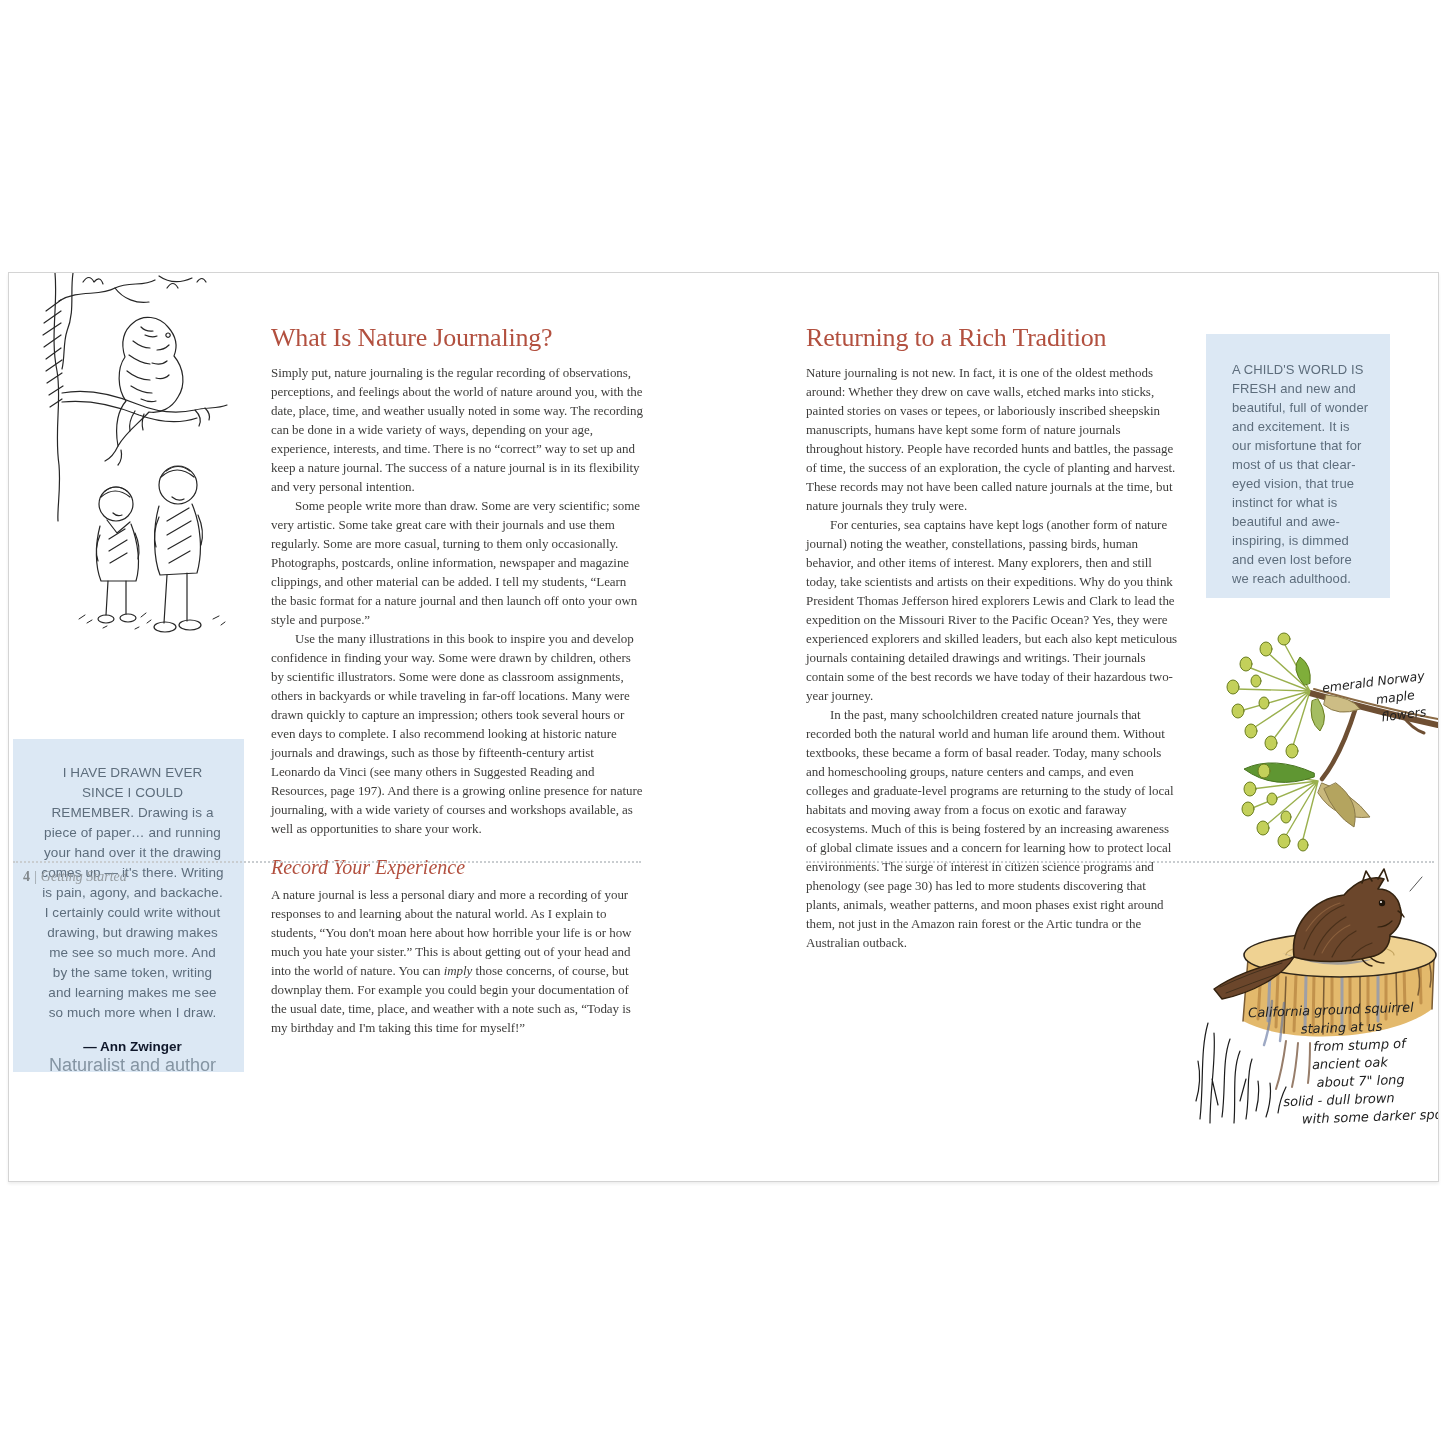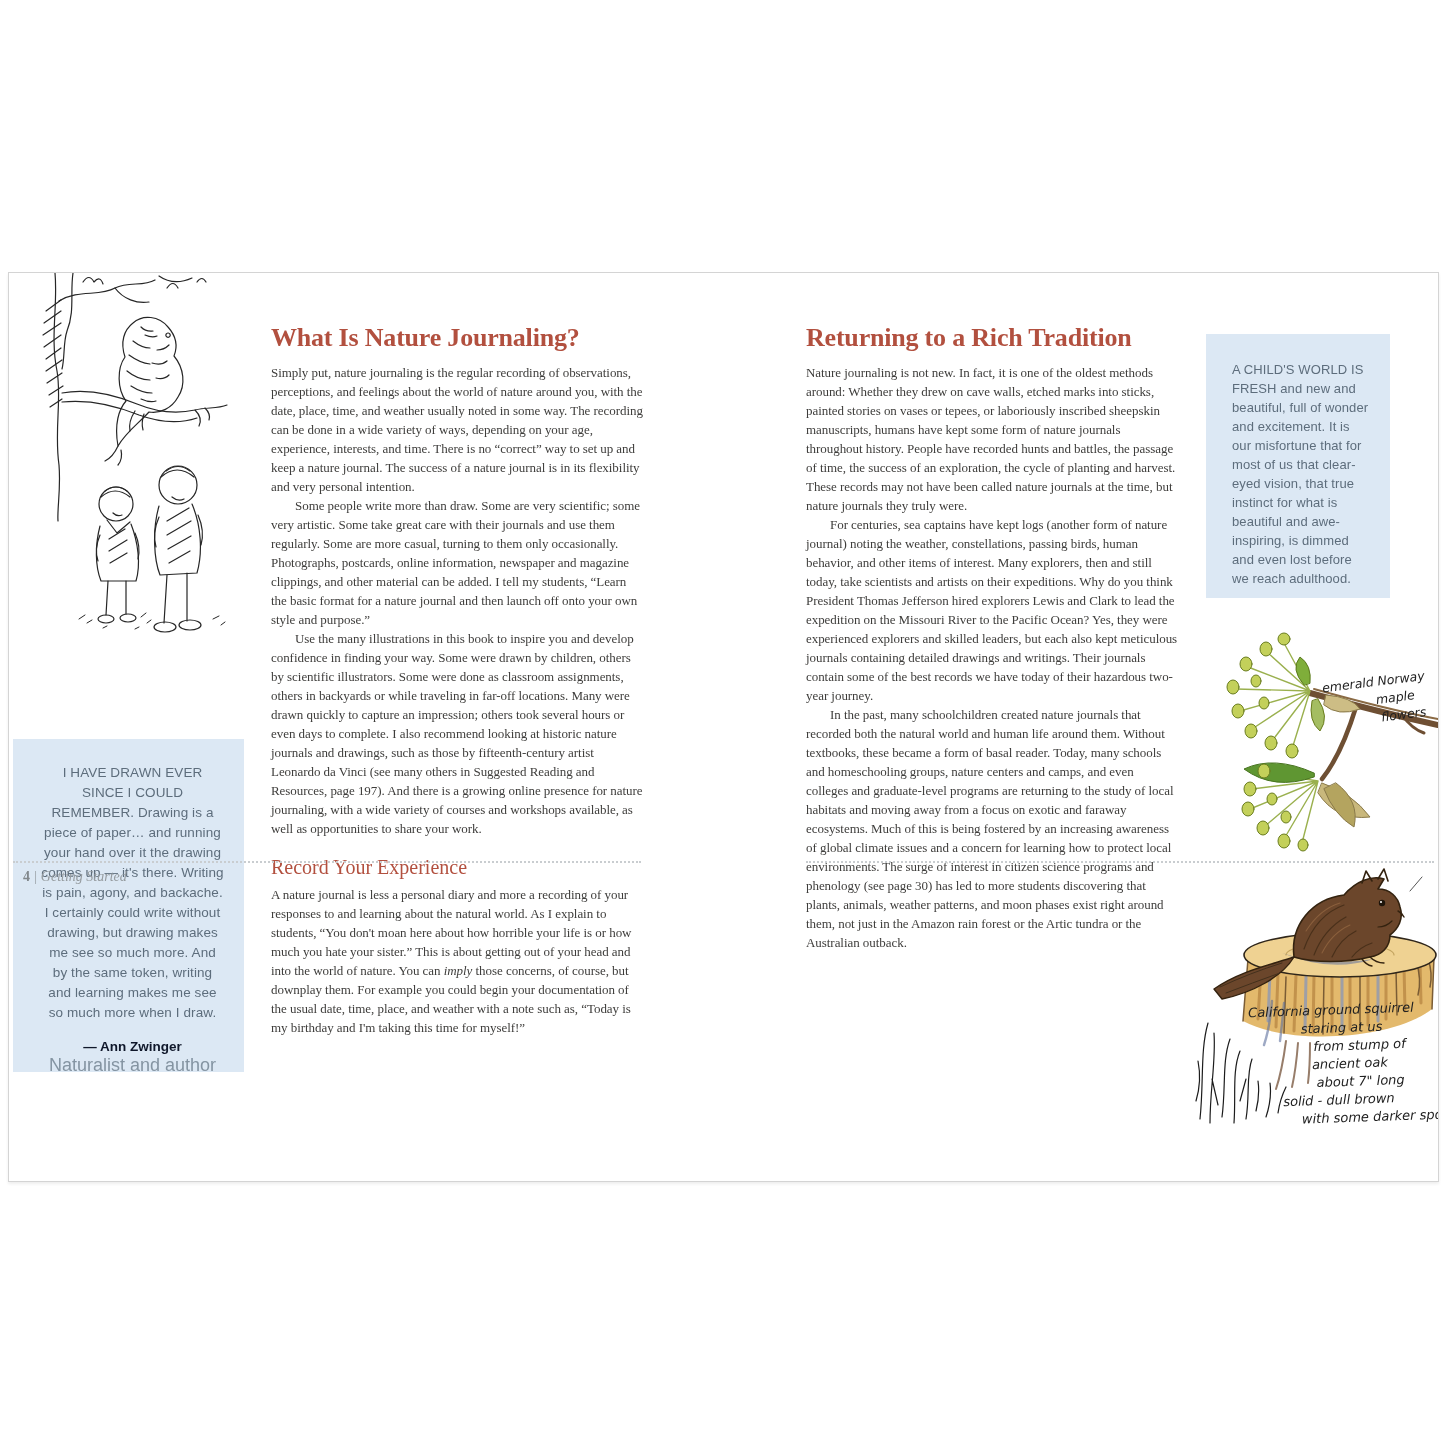--- a/index.html
+++ b/index.html
@@ -11,26 +11,26 @@
   .spread {
     position:absolute; left:8px; top:272px; width:1429px; height:908px;
     background:#fff; border:1px solid #d4d4d4; box-shadow:0 2px 3px rgba(0,0,0,.07);
     overflow:hidden;
   }
   .abs { position:absolute; }
 
   
   .article { width:372px; }
   .article h2 {
-    margin:0 0 10px 0; font-size:26px; line-height:30px; font-weight:bold;
+    margin:0 0 10px 0; font-size:26px; line-height:30px; font-weight:normal;
     color:#b2503f; letter-spacing:-0.2px;
   }
   .article h3 {
     margin:17px 0 6px 0; font-size:20px; line-height:24px; font-weight:normal;
-    color:#b2503f;
+    font-style:italic; color:#b2503f;
   }
   .article p {
     margin:0; font-size:13px; line-height:19px; letter-spacing:-0.05px;
     color:#3e3d3b;
   }
   .article p.indent { text-indent:24px; }
   .em { font-style:italic; }
 
   
   .quote-box { background:#dce8f4; box-sizing:border-box; overflow:hidden; }

